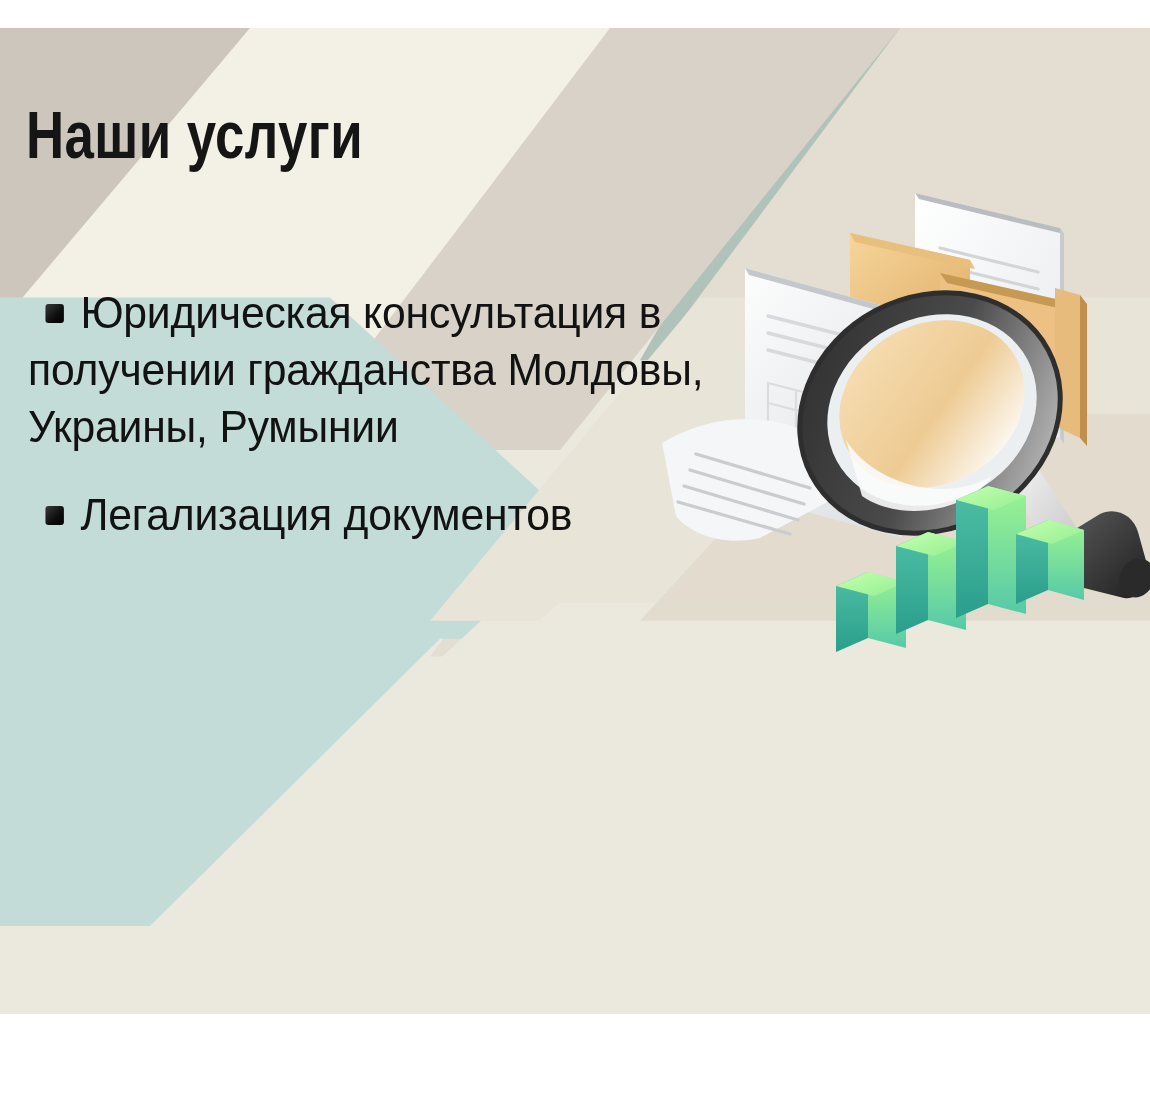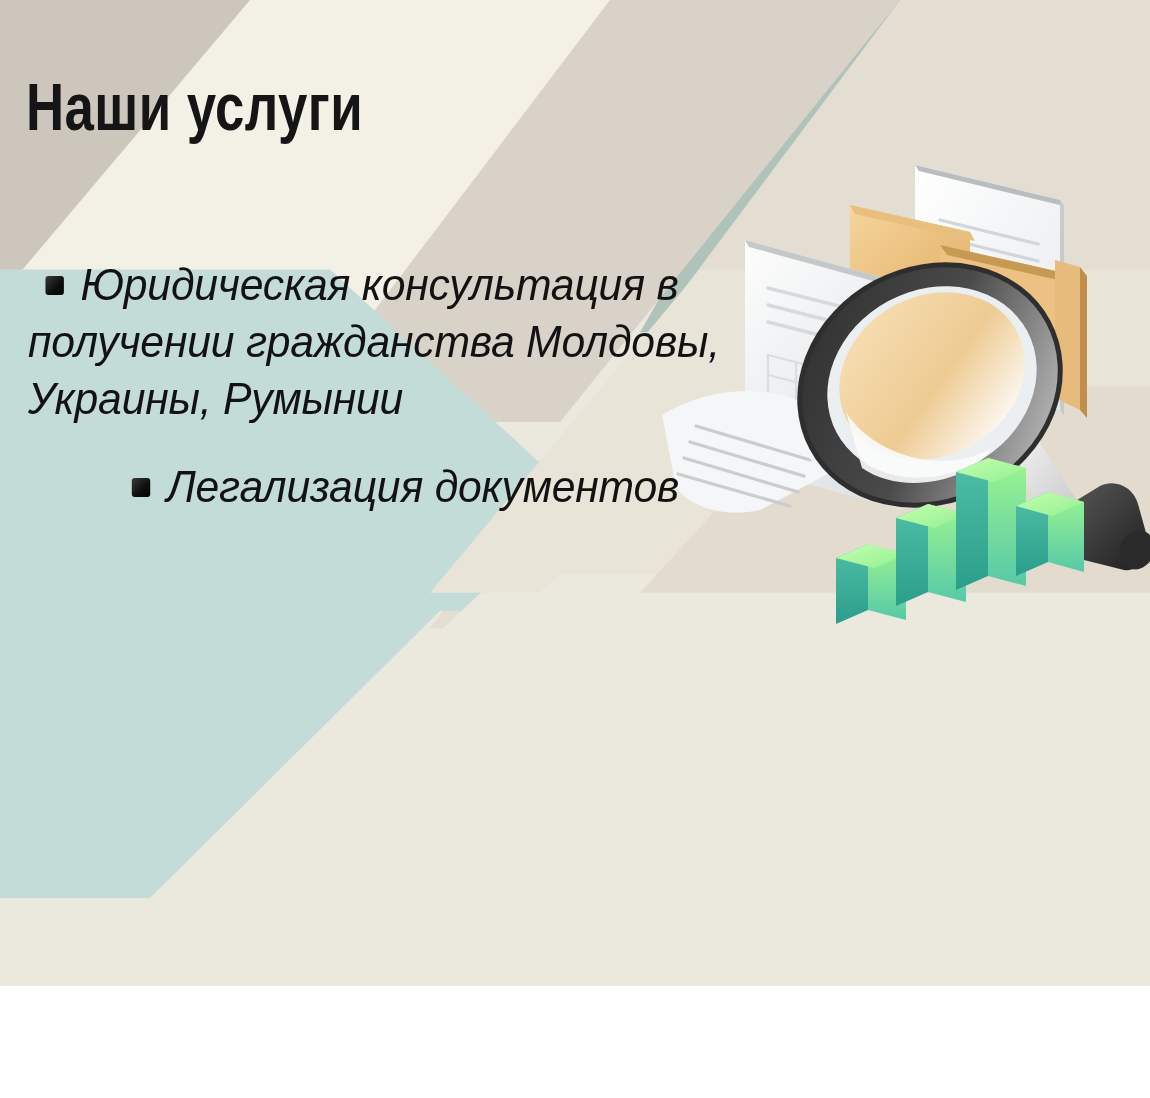--- a/index.html
+++ b/index.html
@@ -7,20 +7,21 @@
     padding: 0;
     background: #ffffff;
   }
   #poster {
     position: relative;
     width: 1150px;
     height: 986px;
     overflow: hidden;
     background: #f0abfc;
     font-family: "Liberation Sans", sans-serif;
+    margin-top: 28px;
   }
 
   
   .bg-layer {
     position: absolute;
     inset: 0;
     width: 100%;
     height: 100%;
   }
 
@@ -40,21 +41,20 @@
     z-index: 30;
   }
 
   
   .services {
     position: absolute;
     left: 28px;
     top: 256px;
     width: 760px;
     z-index: 30;
-    font-style: italic;
   }
   .service-item {
     position: relative;
     margin-bottom: 26px;
   }
   .service-text {
     font-size: 44px;
     line-height: 1.30;
     font-weight: 500;
     color: #121212;
@@ -69,21 +69,21 @@
     display: inline-block;
     width: 19px;
     height: 19px;
     background: linear-gradient(135deg, #3a3a3a 0%, #0d0d0d 60%, #000000 100%);
     border-radius: 3px;
     margin-right: 17px;
     margin-left: 18px;
     vertical-align: 5px;
   }
   .item-1 { margin-bottom: 30px; }
-  .item-2 { margin-bottom: 34px; text-align: center; }
+  .item-2 { margin-bottom: 34px; }
   .item-3 { margin-bottom: 0; }
 
   
   .illustration {
     position: absolute;
     left: 640px;
     top: 110px;
     width: 520px;
     height: 560px;
     z-index: 20;

